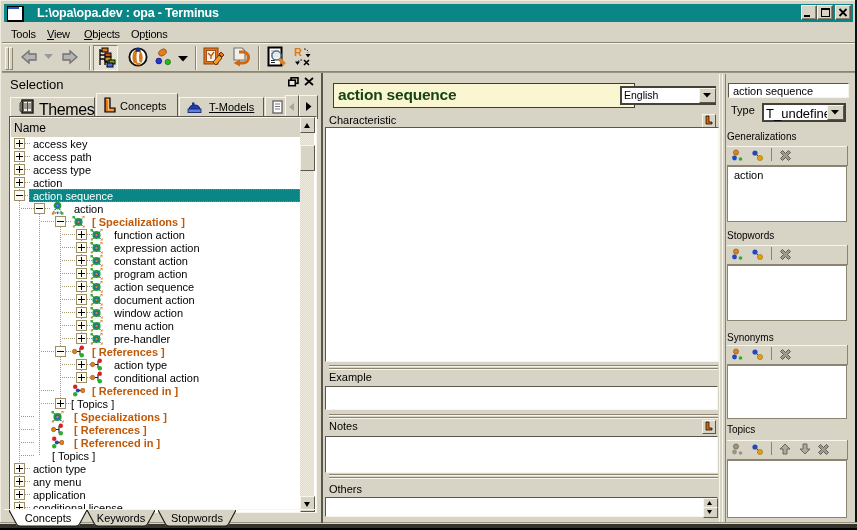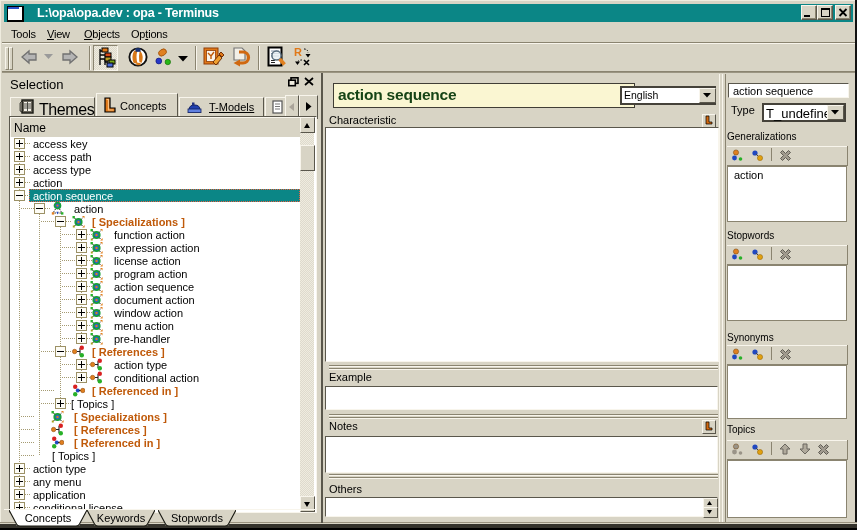--- a/index.html
+++ b/index.html
@@ -268,21 +268,21 @@
       <div class="hdot ab" style="left:77px;top:123px;width:5px;"></div>
       <svg class="ab" style="left:80px;top:117px;" width="13" height="13" viewBox="0 0 13 13">
         <circle cx="6.5" cy="7" r="3.2" fill="#2060d0" stroke="#18a038" stroke-width="1.8"></circle>
         <circle cx="6.5" cy="7" r="1.2" fill="#e08020"></circle>
         <path d="M2.5 3 L4.5 5 M10.5 3 L8.5 5 M2.5 11 L4.5 9 M10.5 11 L8.5 9" stroke="#222" stroke-width="1" stroke-dasharray="1.4 1.1"></path>
         <rect x="0.5" y="1" width="2.4" height="2.4" fill="#28b028"></rect>
         <path d="M10 1 L12.5 1 L12.5 3.4 Z" fill="#e08020"></path>
         <rect x="0.8" y="10.5" width="2" height="2" fill="#a8a020"></rect>
         <path d="M10.2 12.4 L12.6 12.4 L12.6 10 Z" fill="#e08020"></path>
       </svg>
-      <div class="ab" style="left:104px;top:118px;font-size:11px;font-weight:normal;color:#000;white-space:nowrap;">license action</div>
+      <div class="ab" style="left:104px;top:118px;font-size:11px;font-weight:normal;color:#000;white-space:nowrap;">constant action</div>
       <div class="hdot ab" style="left:52px;top:136px;width:14px;"></div>
       <div class="tbox ab" style="left:66px;top:131px;"></div>
       <div class="ab" style="left:68px;top:136px;width:7px;height:1px;background:#000;"></div>
       <div class="ab" style="left:71px;top:133px;width:1px;height:7px;background:#000;"></div>
       <div class="hdot ab" style="left:77px;top:136px;width:5px;"></div>
       <svg class="ab" style="left:80px;top:130px;" width="13" height="13" viewBox="0 0 13 13">
         <circle cx="6.5" cy="7" r="3.2" fill="#2060d0" stroke="#18a038" stroke-width="1.8"></circle>
         <circle cx="6.5" cy="7" r="1.2" fill="#e08020"></circle>
         <path d="M2.5 3 L4.5 5 M10.5 3 L8.5 5 M2.5 11 L4.5 9 M10.5 11 L8.5 9" stroke="#222" stroke-width="1" stroke-dasharray="1.4 1.1"></path>
         <rect x="0.5" y="1" width="2.4" height="2.4" fill="#28b028"></rect>

